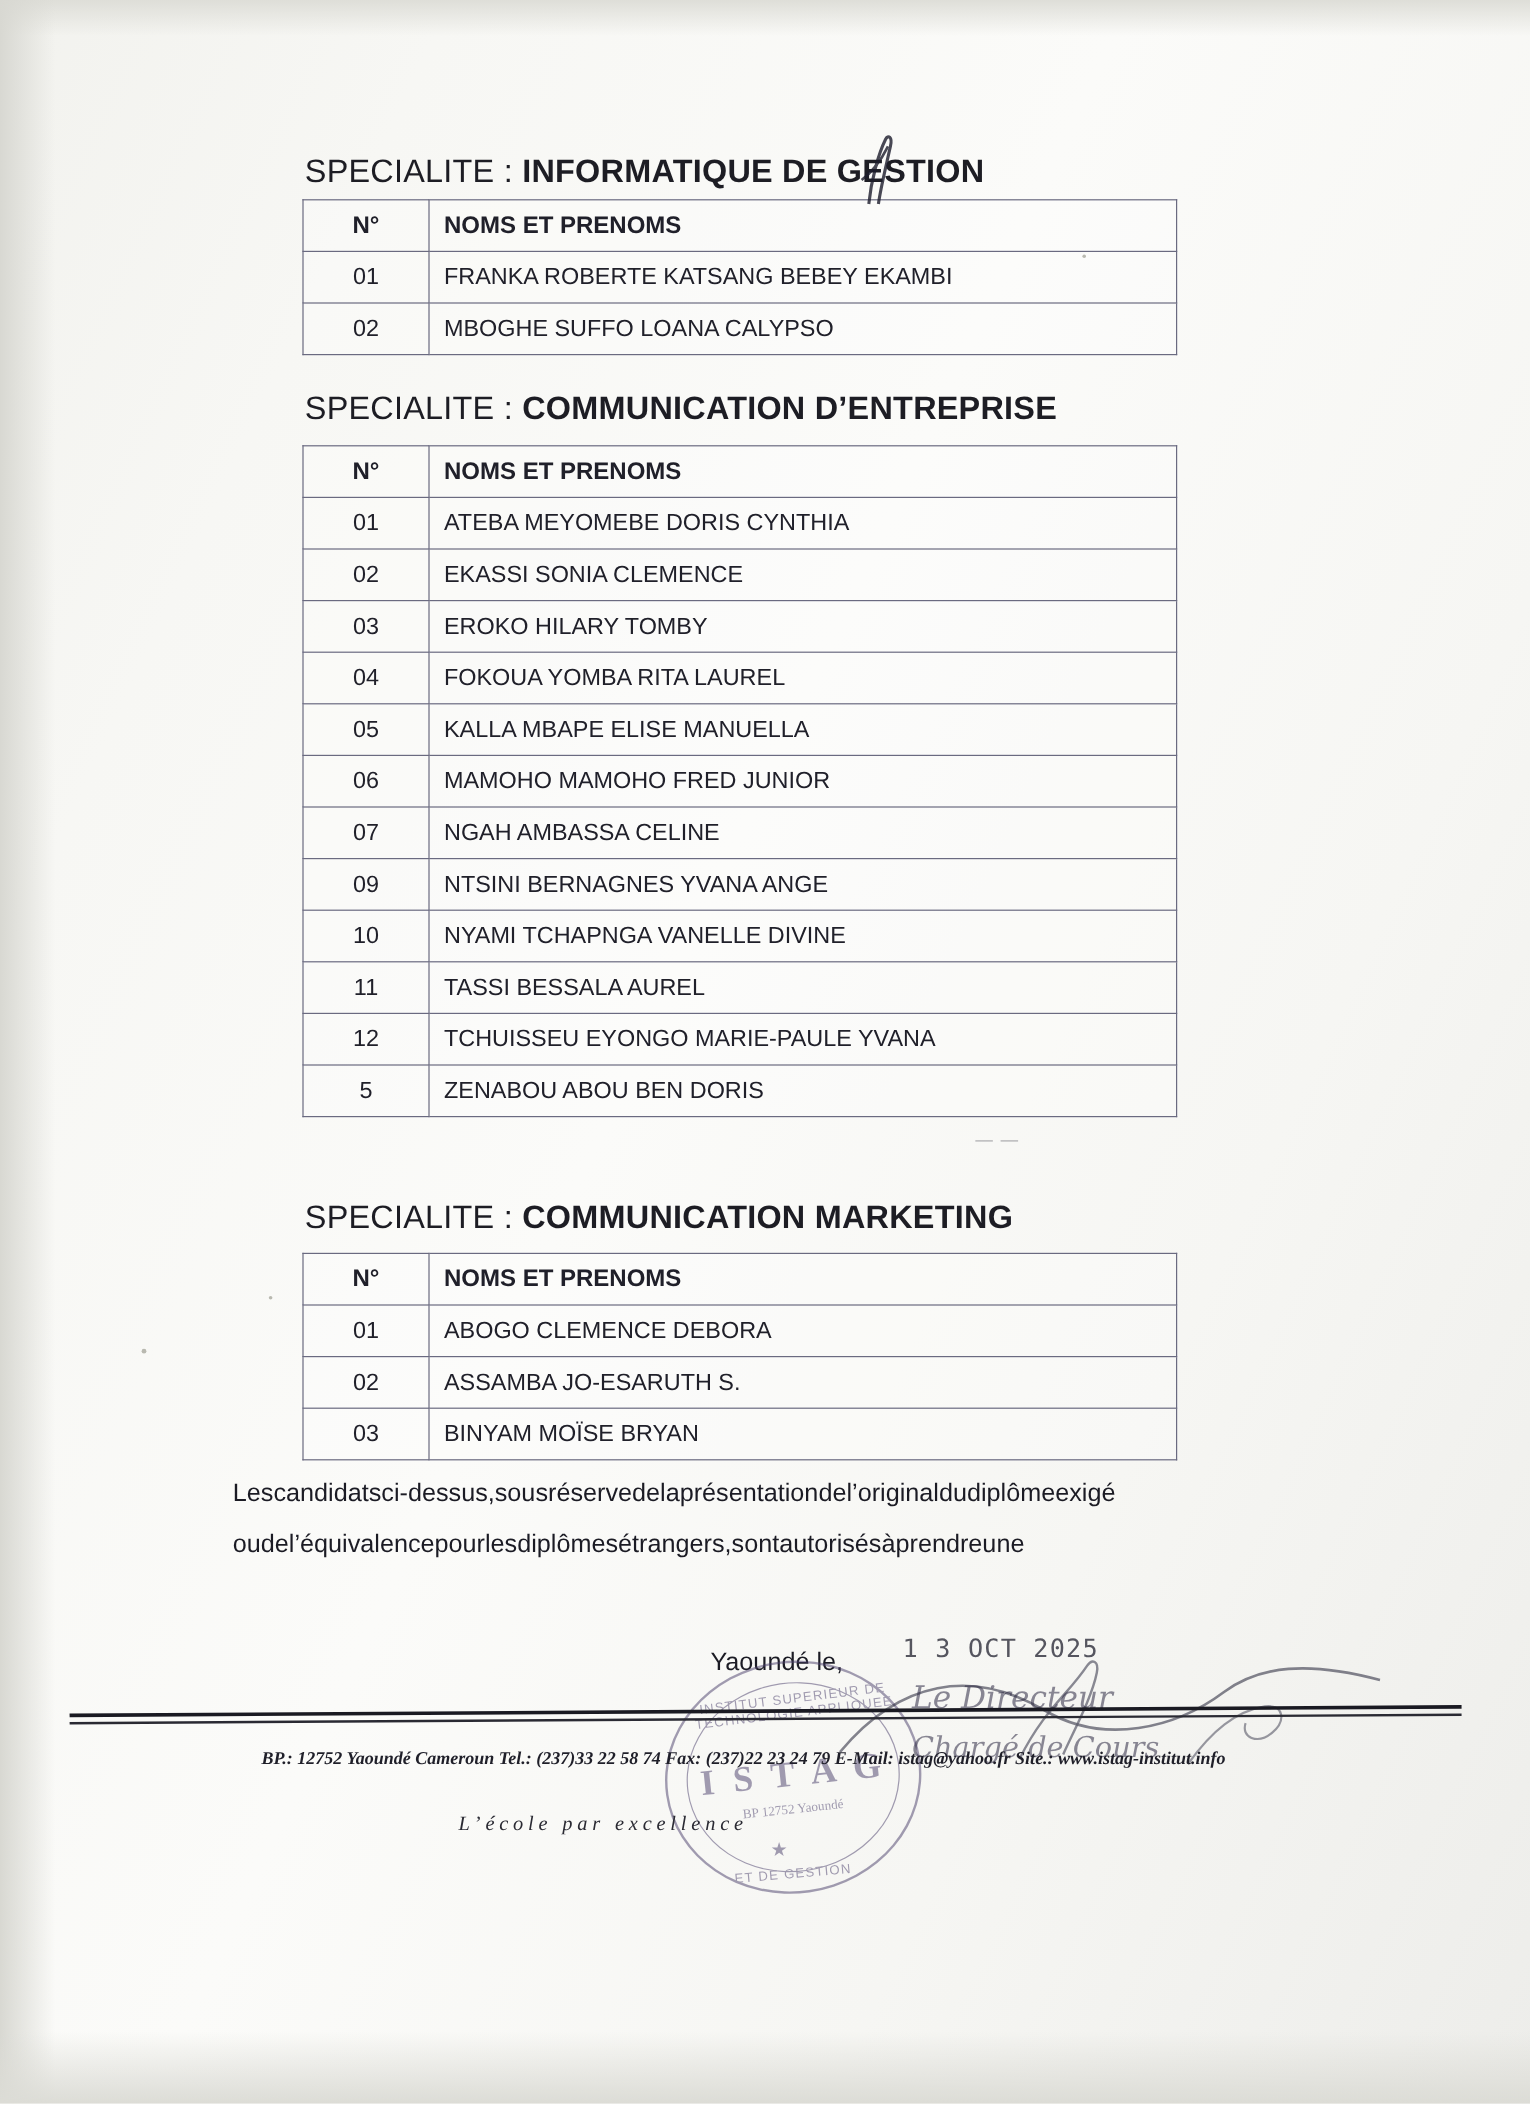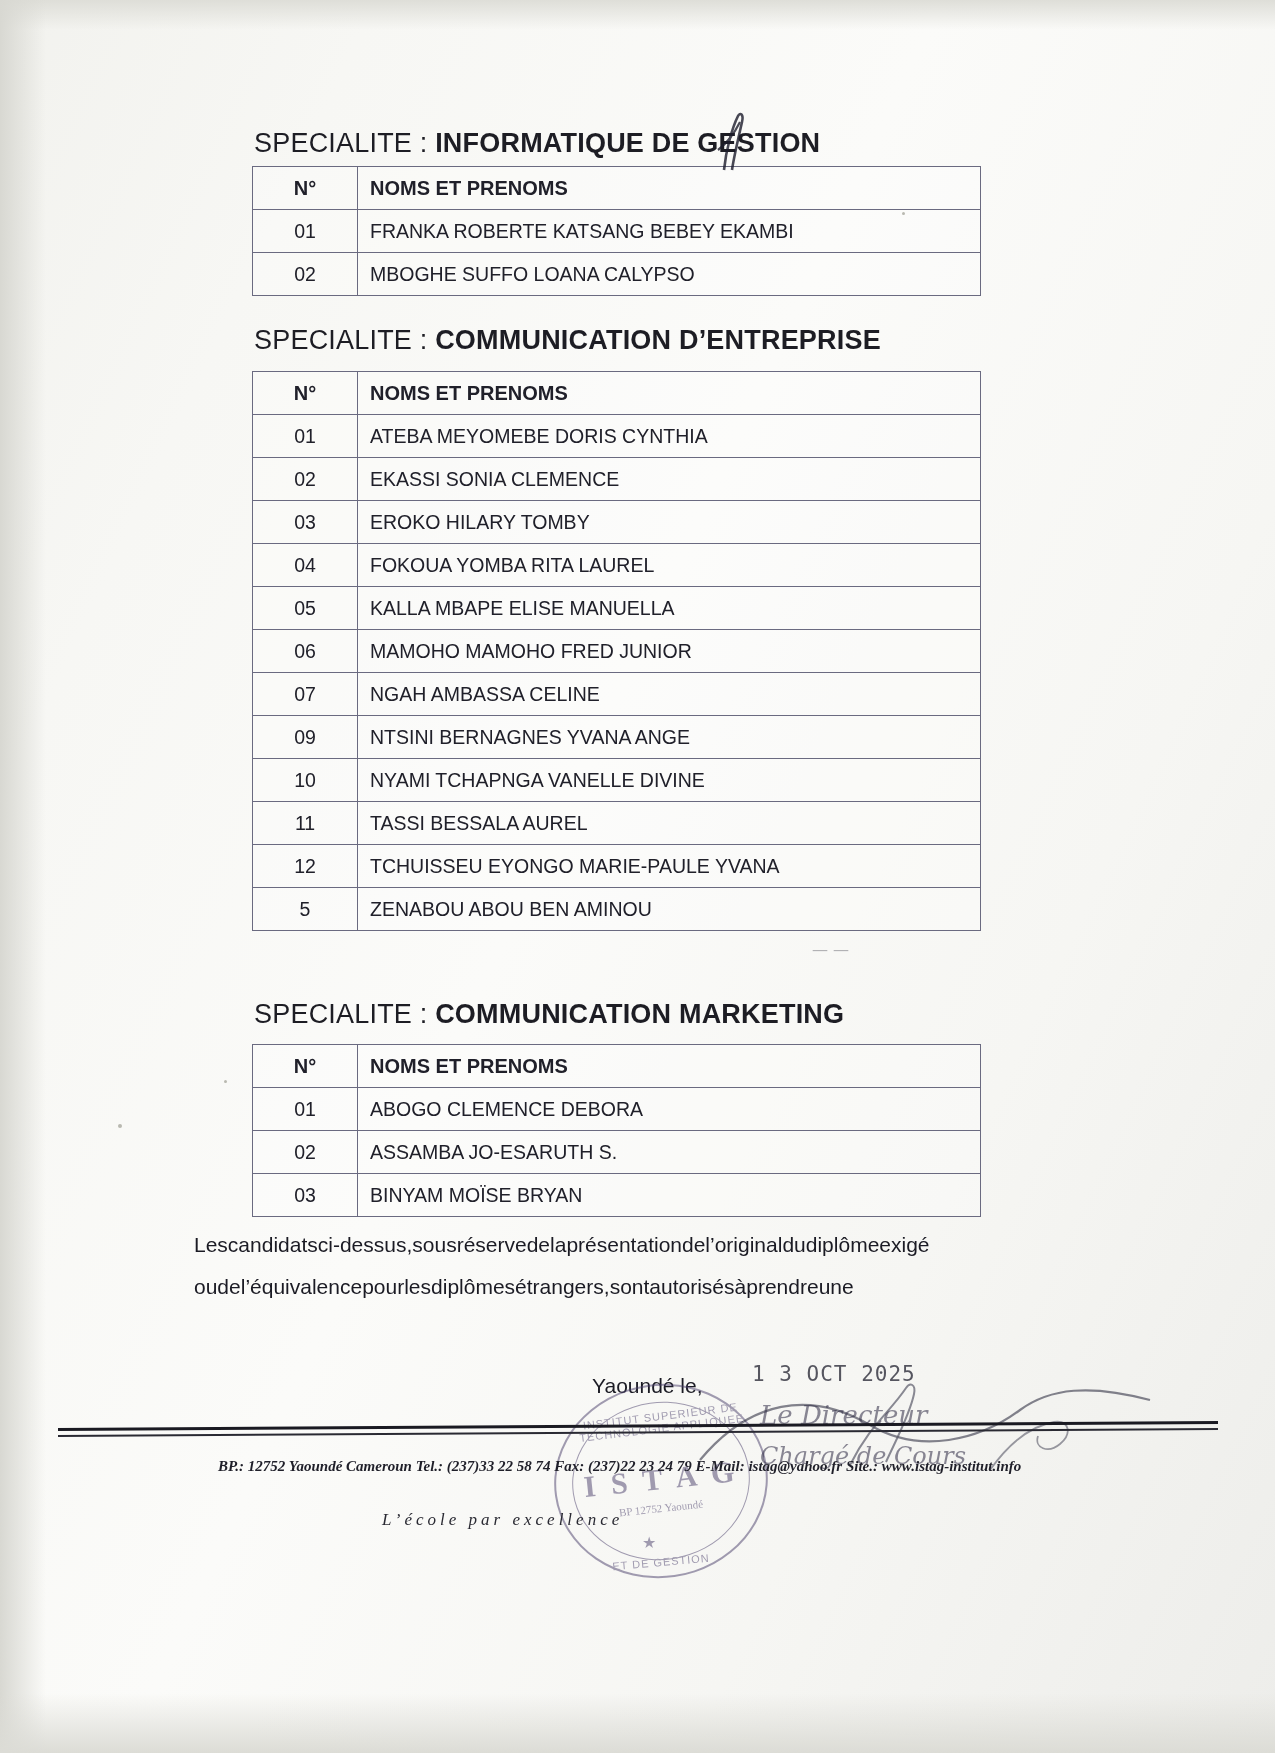--- a/index.html
+++ b/index.html
@@ -339,21 +339,21 @@
       <tr>
             <td class="num">11</td>
             <td class="name">TASSI BESSALA AUREL</td>
           </tr>
       <tr>
             <td class="num">12</td>
             <td class="name">TCHUISSEU EYONGO MARIE-PAULE YVANA</td>
           </tr>
       <tr>
             <td class="num">5</td>
-            <td class="name">ZENABOU ABOU BEN AMINOU</td>
+            <td class="name">ZENABOU ABOU BEN DORIS</td>
           </tr>
     </tbody>
       </table>
 
     <div class="spec-line" style="left:254px; top:999px;text-align:center;">
       <span class="lbl">SPECIALITE :</span>
       <span class="val">COMMUNICATION MARKETING</span>
     </div>
 
     <table class="roster" style="left:252px; top:1044px; width:718px;">

